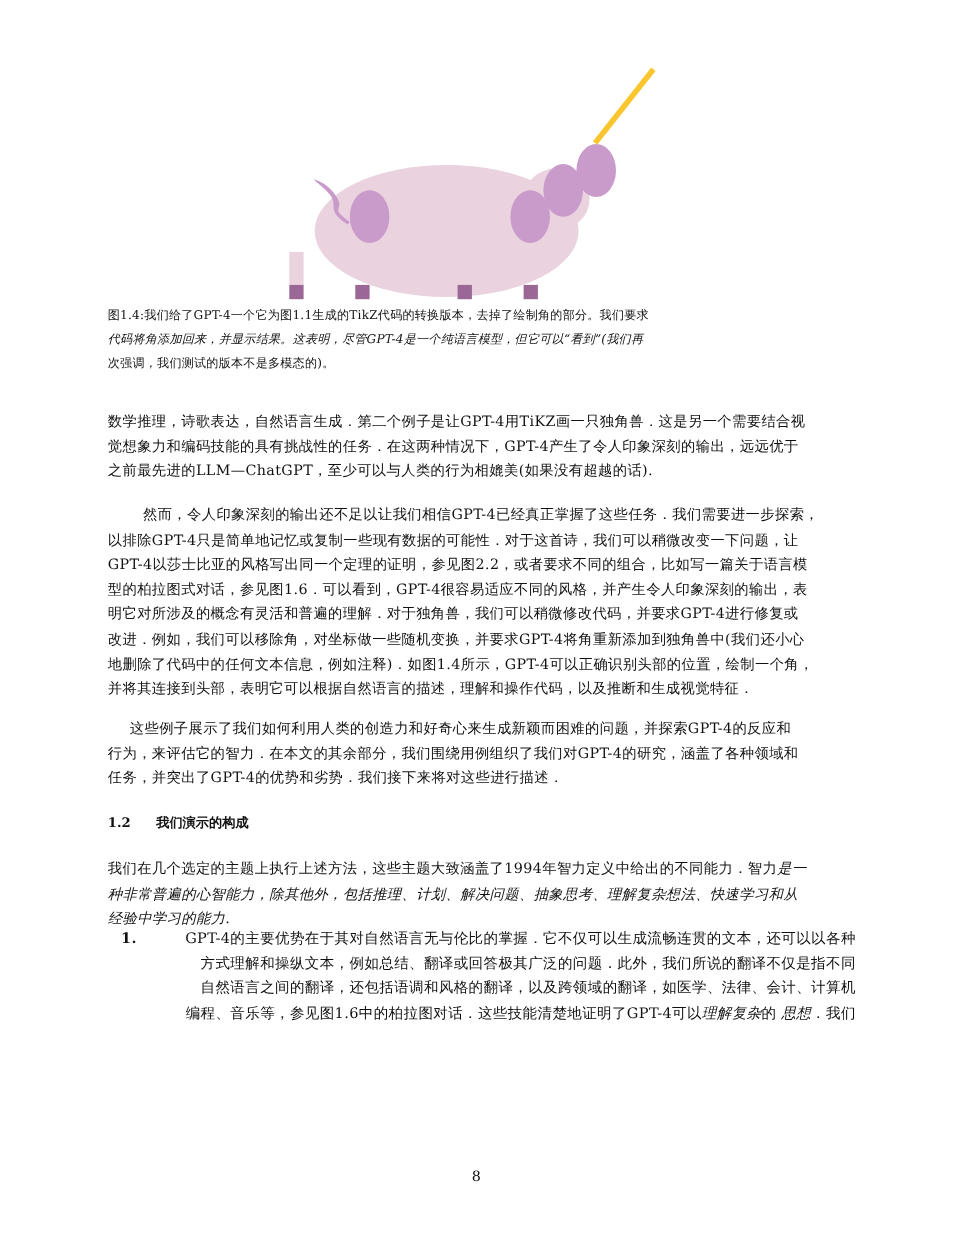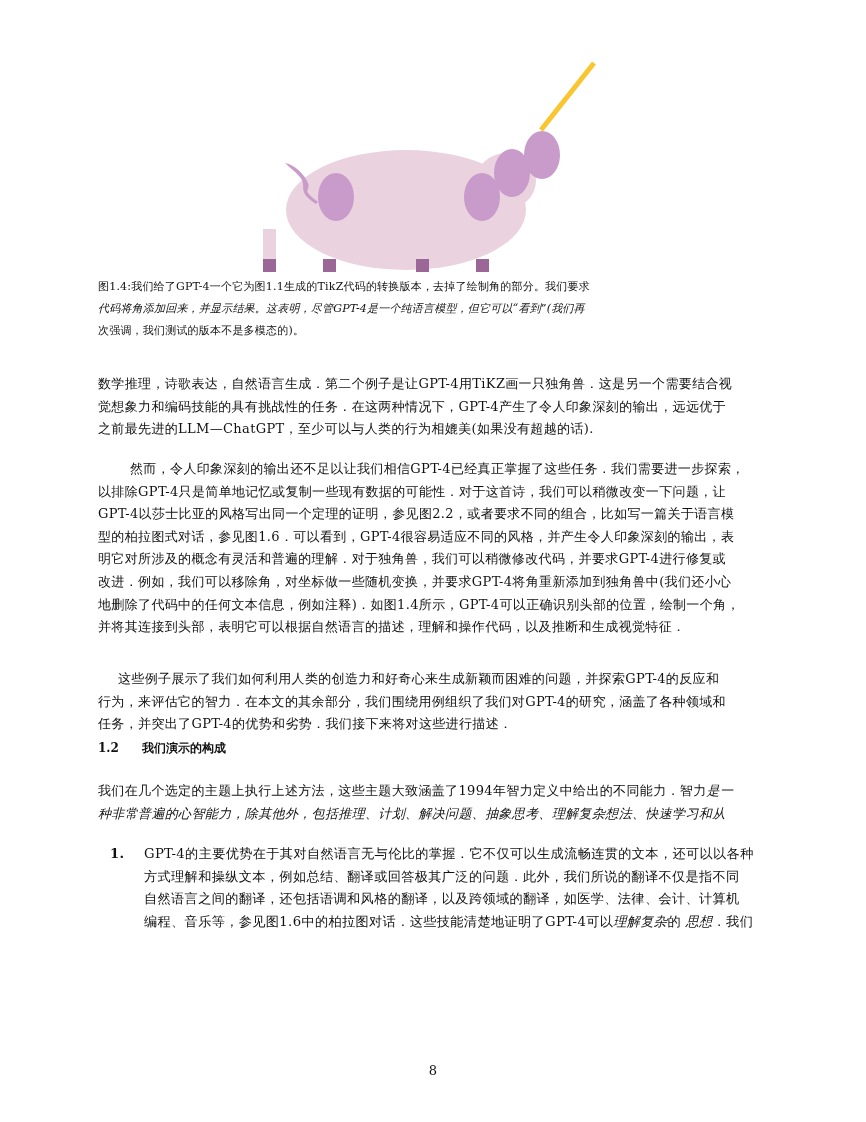--- a/index.html
+++ b/index.html
@@ -64,21 +64,22 @@
       line-height: 22.6px;
       letter-spacing: 0.35px;
     }
     .list-item .marker {
       position: absolute;
       left: 12px;
       top: 0;
       font-weight: bold;
     }
     .list-item .body {
-      margin-left: 46px;
+      margin-left: 36px;
+      text-align: right;
     }
     .list-item .body .line { display: block; white-space: nowrap; }
     .page-number {
       position: absolute;
       left: 0;
       width: 866px;
       top: 1063px;
       text-align: center;
       font-size: 13px;
       font-family: "DejaVu Serif", serif;
@@ -128,33 +129,34 @@
   <span class="line indent">然而，令人印象深刻的输出还不足以让我们相信GPT-4已经真正掌握了这些任务．我们需要进一步探索，</span>
   <span class="line">以排除GPT-4只是简单地记忆或复制一些现有数据的可能性．对于这首诗，我们可以稍微改变一下问题，让</span>
   <span class="line">GPT-4以莎士比亚的风格写出同一个定理的证明，参见图2.2，或者要求不同的组合，比如写一篇关于语言模</span>
   <span class="line">型的柏拉图式对话，参见图1.6．可以看到，GPT-4很容易适应不同的风格，并产生令人印象深刻的输出，表</span>
   <span class="line">明它对所涉及的概念有灵活和普遍的理解．对于独角兽，我们可以稍微修改代码，并要求GPT-4进行修复或</span>
   <span class="line">改进．例如，我们可以移除角，对坐标做一些随机变换，并要求GPT-4将角重新添加到独角兽中(我们还小心</span>
   <span class="line">地删除了代码中的任何文本信息，例如注释)．如图1.4所示，GPT-4可以正确识别头部的位置，绘制一个角，</span>
   <span class="line">并将其连接到头部，表明它可以根据自然语言的描述，理解和操作代码，以及推断和生成视觉特征．</span>
 </div>
 
-<div class="para" style="top:668px;">
+<div class="para" style="top:652px;">
   <span class="line indent-small">这些例子展示了我们如何利用人类的创造力和好奇心来生成新颖而困难的问题，并探索GPT-4的反应和</span>
   <span class="line">行为，来评估它的智力．在本文的其余部分，我们围绕用例组织了我们对GPT-4的研究，涵盖了各种领域和</span>
   <span class="line">任务，并突出了GPT-4的优势和劣势．我们接下来将对这些进行描述．</span>
 </div>
 
 <div class="section-heading">
   <span class="num">1.2</span><span>我们演示的构成</span>
 </div>
 
 <div class="para" style="top:768px;margin-top:12px;">
   <span class="line"><span>我们在几个选定的主题上执行上述方法，这些主题大致涵盖了1994年智力定义中给出的不同能力．智力</span><em>是一</em></span>
   <span class="line"><em>种非常普遍的心智能力，除其他外，包括推理、计划、解决问题、抽象思考、理解复杂想法、快速学习和从</em></span>
+  <span class="line"><em>经验中学习的能力</em><span>.</span></span>
 </div>
 
 <div class="list-item">
   <span class="marker">1.</span>
   <div class="body">
     <span class="line">GPT-4的主要优势在于其对自然语言无与伦比的掌握．它不仅可以生成流畅连贯的文本，还可以以各种</span>
     <span class="line">方式理解和操纵文本，例如总结、翻译或回答极其广泛的问题．此外，我们所说的翻译不仅是指不同</span>
     <span class="line">自然语言之间的翻译，还包括语调和风格的翻译，以及跨领域的翻译，如医学、法律、会计、计算机</span>
     <span class="line"><span>编程、音乐等，参见图1.6中的柏拉图对话．这些技能清楚地证明了GPT-4可以</span><em>理解复杂</em><span>的 </span><em>思想</em><span>．我们</span></span>
   </div>

